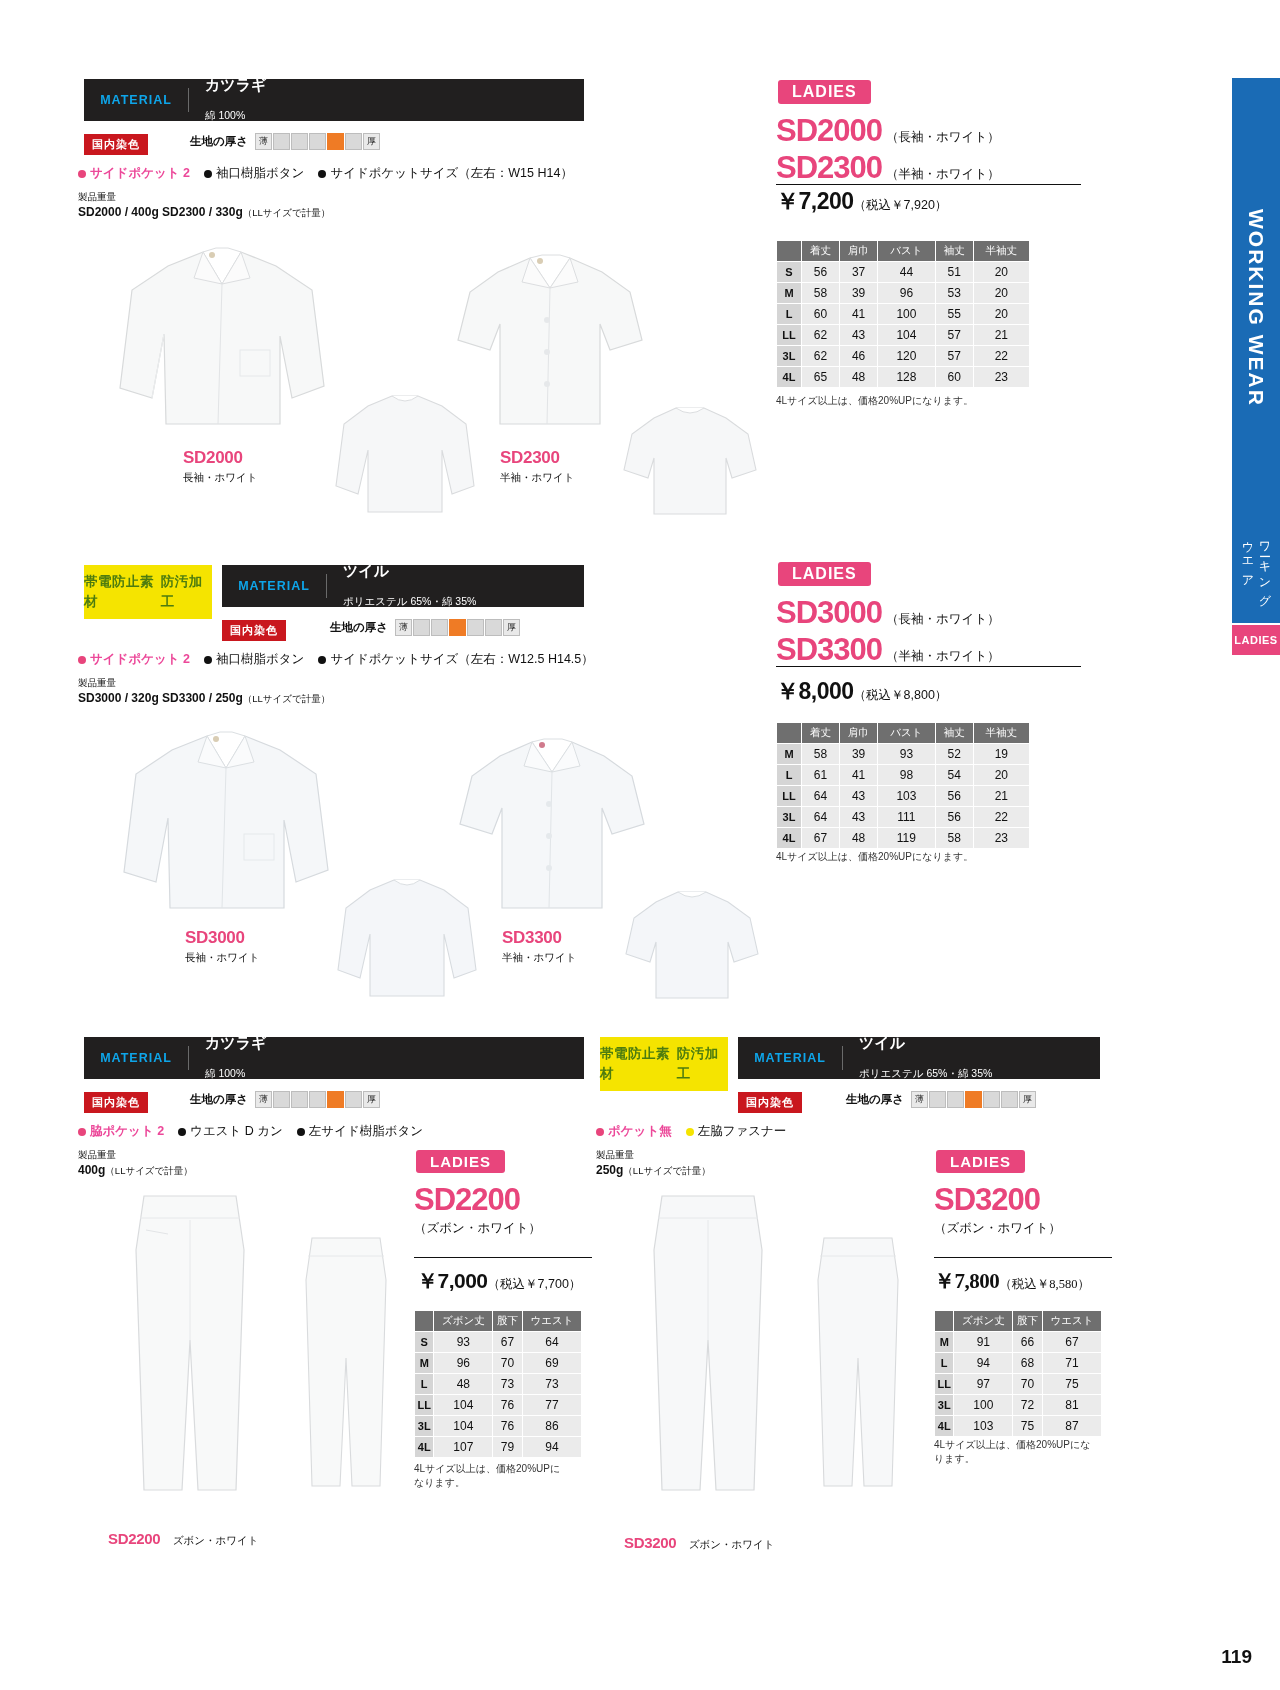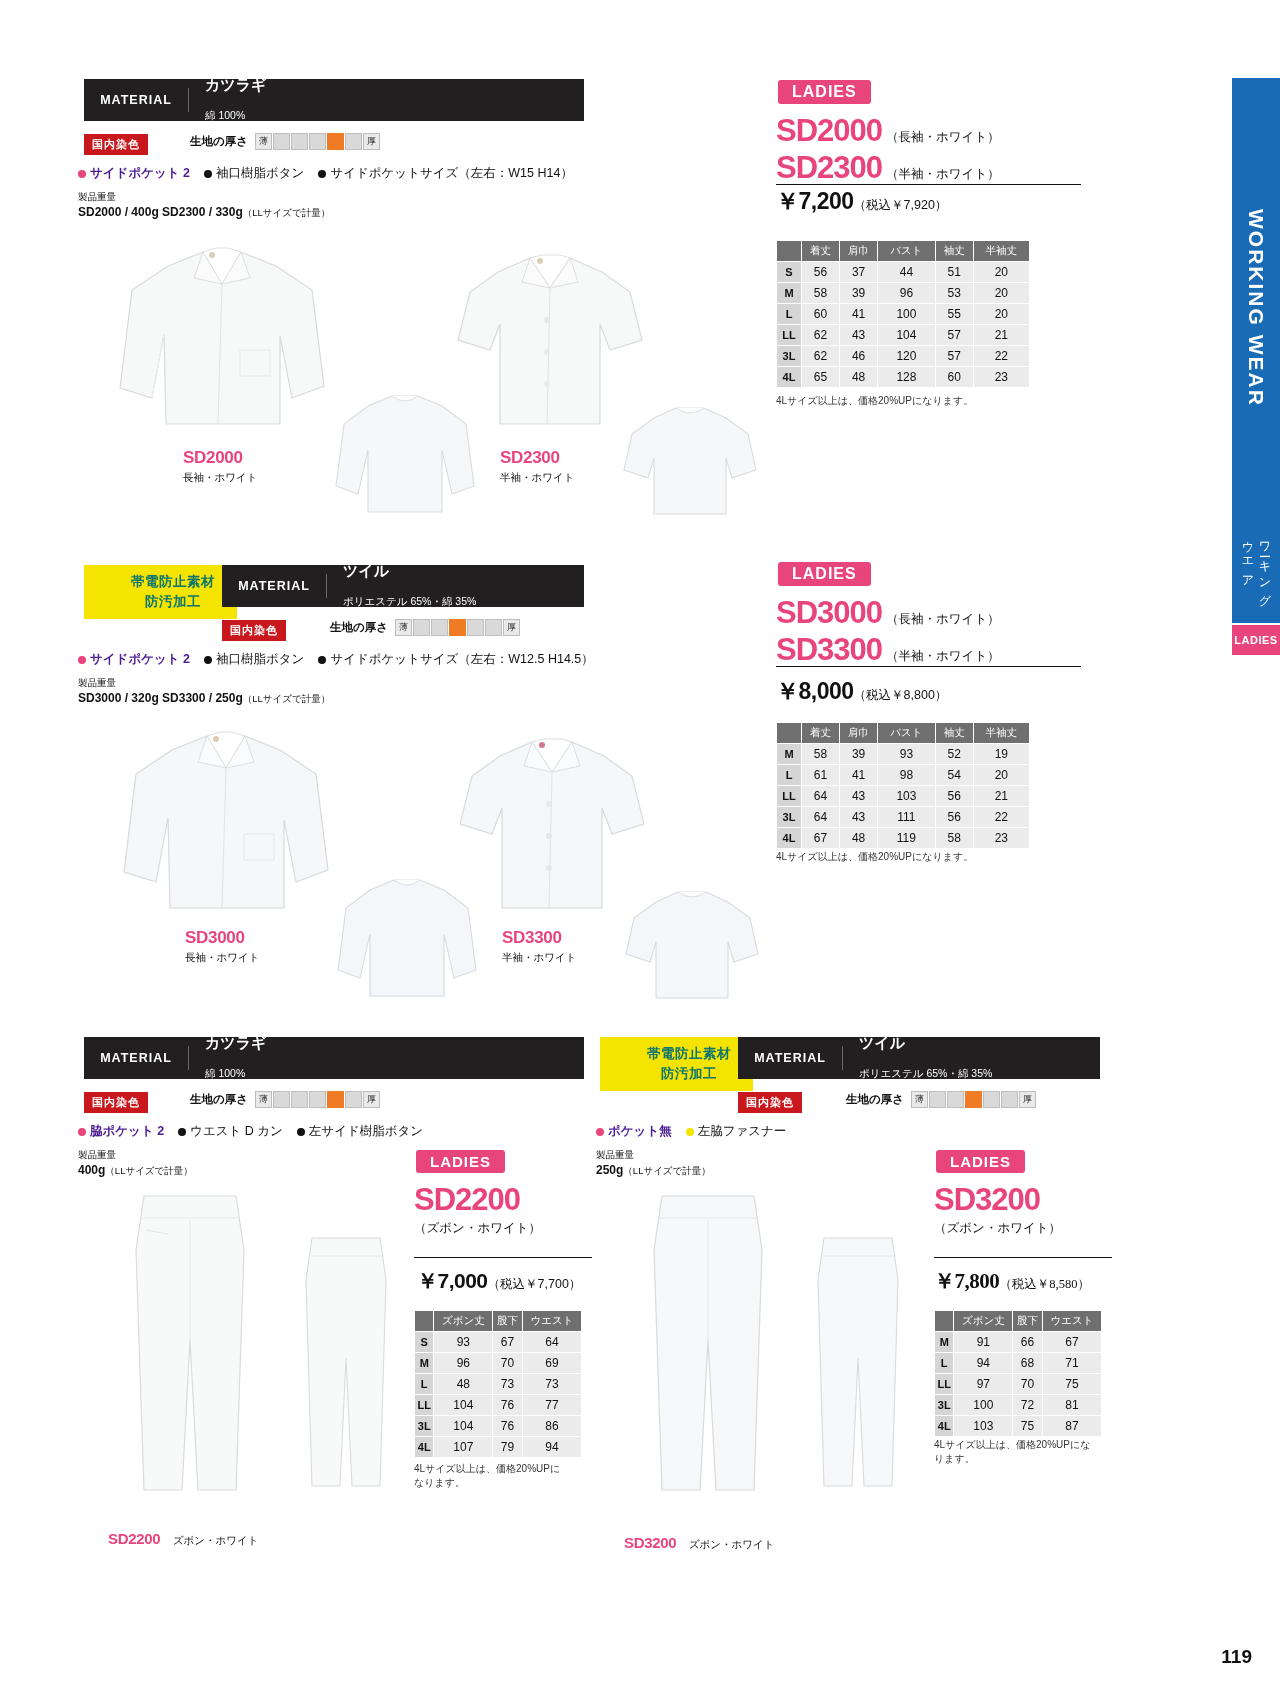--- a/index.html
+++ b/index.html
@@ -18,46 +18,46 @@
     color:#fff;font-weight:bold;font-size:21px;letter-spacing:2px;
     writing-mode:vertical-rl;
   }
   .side-tab .vtext.small{height:80px;top:455px;font-size:12px;letter-spacing:3px;font-weight:normal;}
   .side-tab-sub{position:absolute;right:0;top:625px;width:48px;height:30px;background:#e8457c;
     display:flex;align-items:center;justify-content:center;color:#fff;font-size:11px;font-weight:bold;letter-spacing:0.5px;}
 
   
   .mat-bar{position:absolute;background:#211f1f;height:42px;display:flex;align-items:stretch;}
   .mat-bar .mat-label{width:104px;display:flex;align-items:center;justify-content:center;
-     color:#ffffff;font-size:12.5px;letter-spacing:1px;font-weight:bold;}
+     color:#0ea5e9;font-size:12.5px;letter-spacing:1px;font-weight:bold;}
   .mat-bar .mat-sep{width:1px;background:#6a6a6a;margin:9px 0;}
   .mat-bar .mat-body{padding-left:16px;display:flex;flex-direction:column;justify-content:center;color:#fff;}
   .mat-bar .mat-name{font-size:15px;font-weight:bold;line-height:1.1;}
   .mat-bar .mat-comp{font-size:10.5px;line-height:1.3;margin-top:16px;}
 
-  .badge-anti{position:absolute;background:#f5e400;color:#0f766e;font-weight:bold;
-    display:flex;flex-direction:column;align-items:center;justify-content:center;
-    font-size:13.5px;line-height:1.45;letter-spacing:0.5px;padding-left:25px;}
+  .badge-anti{position:absolute;background:#f5e400;color:#4d7c0f;font-weight:bold;
+    display:flex;align-items:center;justify-content:center;
+    font-size:13.5px;line-height:1.45;letter-spacing:0.5px;}
 
   
   .dye{position:absolute;background:#c9171e;color:#fff;font-size:11px;font-weight:bold;
        padding:3px 8px;letter-spacing:1px;}
   .thick-wrap{position:absolute;display:flex;align-items:center;font-size:11px;}
   .thick-wrap .tl{margin-right:7px;font-weight:bold;font-size:11.5px;}
   .sw{display:flex;align-items:center;}
   .sw b{display:inline-block;width:15px;height:15px;background:#d9d9d9;border:1px solid #bdbdbd;margin-right:1px;
         font-size:9px;font-weight:normal;color:#333;text-align:center;line-height:15px;}
   .sw b.on{background:#ef7b25;border-color:#ef7b25;}
   .sw b.edge{background:#e9e9e9;}
 
   
   .feat{position:absolute;font-size:12.5px;display:flex;align-items:center;gap:14px;white-space:nowrap;}
   .feat .f{display:flex;align-items:center;}
   .feat .dot{display:inline-block;width:8px;height:8px;border-radius:50%;background:#111;margin-right:4px;}
-  .feat .f.pink{color:#4c1d95;font-weight:bold;}
+  .feat .f.pink{color:#ec4899;font-weight:bold;}
   .feat .f.pink .dot{background:#e8457c;}
 
   .weight{position:absolute;font-size:10.5px;line-height:1.45;}
   .weight .wt-title{font-size:9.5px;}
   .weight .wt-val{font-size:12px;font-weight:bold;}
   .weight .wt-val small{font-size:9.5px;font-weight:normal;}
 
   
   .ladies-tag{position:absolute;background:#e8457c;color:#fff;font-weight:bold;font-size:16px;
      letter-spacing:1px;padding:3px 14px;border-radius:3px;}

